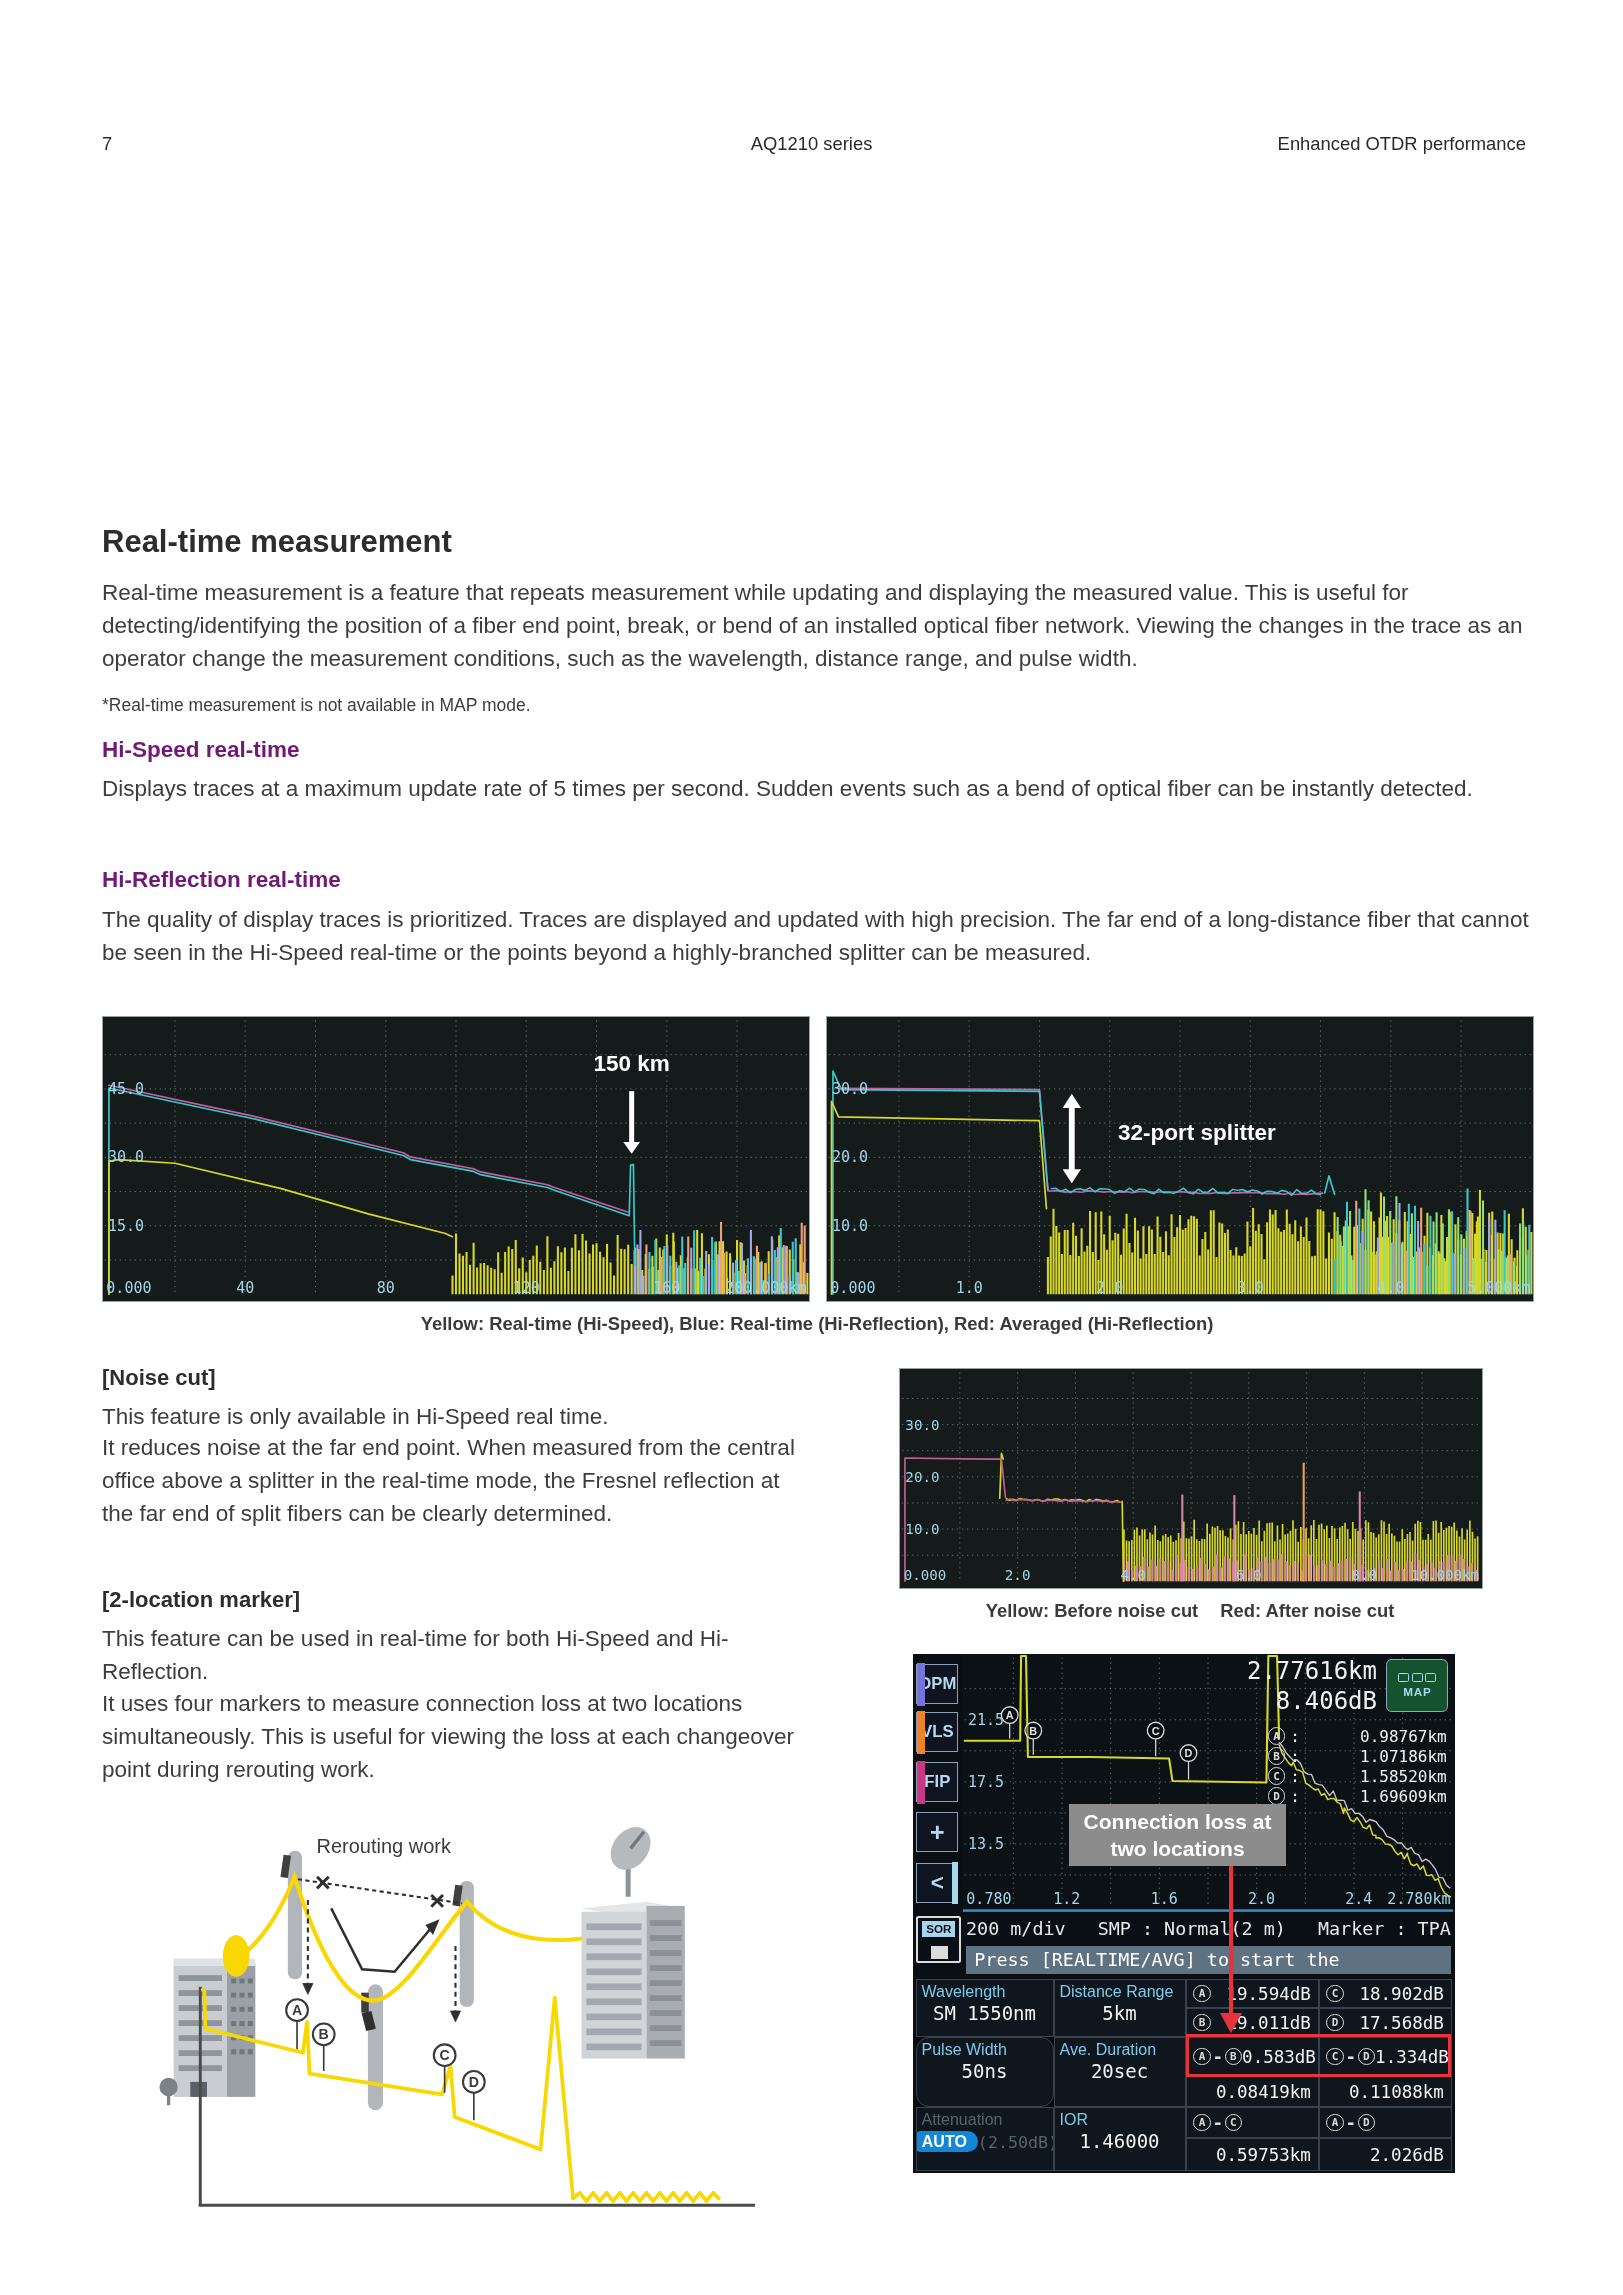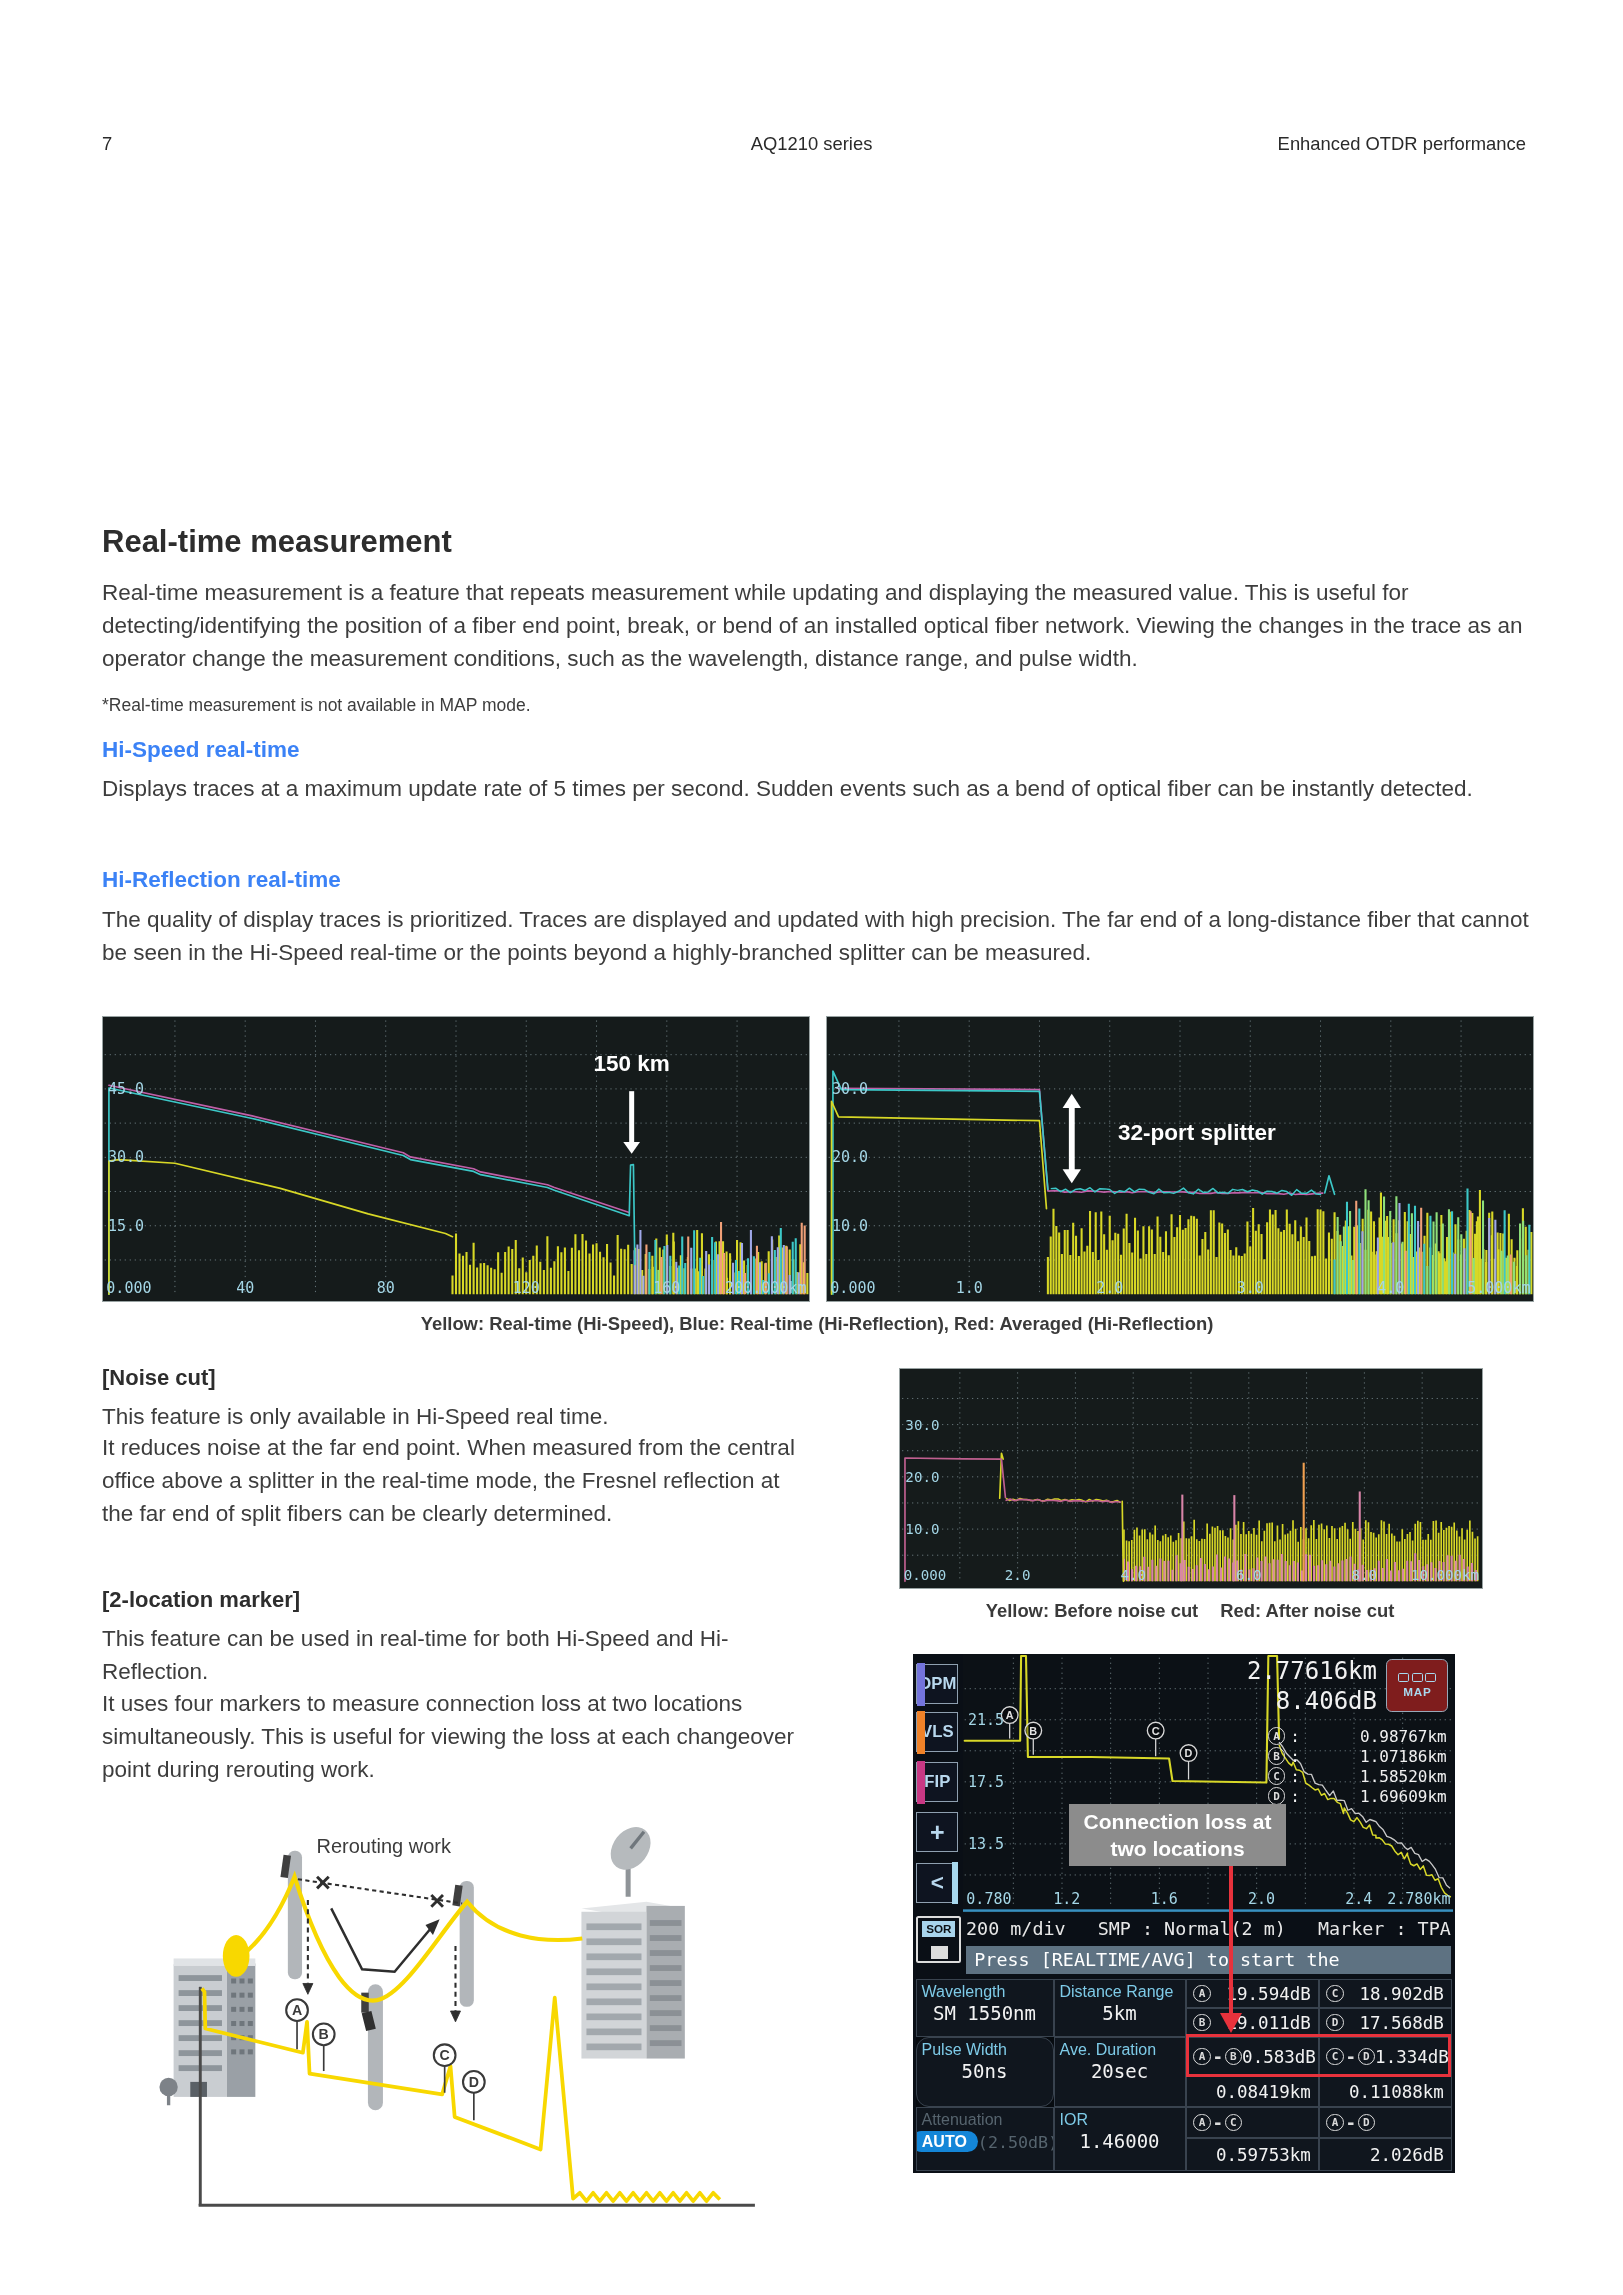--- a/index.html
+++ b/index.html
@@ -1,40 +1,40 @@
 <!DOCTYPE html>
 <html style="font-size:13.3px"><head>
 <meta charset="utf-8">
 <style>
   html,body{margin:0;padding:0;background:#ffffff;}
   body{font-family:"Liberation Sans",sans-serif;color:#3a3a3a;}
   .page{position:relative;width:1623px;height:2295px;background:#fff;overflow:hidden;}
   .abs{position:absolute;}
   .hdr{font-size:18.4px;color:#2a2a2a;}
   .h1{font-size:31px;font-weight:bold;color:#2d2d2d;}
-  .h2{font-size:22.5px;font-weight:bold;color:#3b82f6;}
+  .h2{font-size:22.5px;font-weight:bold;color:#701a75;}
   .h3{font-size:22px;font-weight:bold;color:#2d2d2d;}
   .body-text{font-size:22.5px;line-height:33px;color:#3d3d3d;}
   .footnote{font-size:17.5px;color:#3d3d3d;}
   .caption{font-size:18.4px;color:#3a3a3a;text-align:center;font-weight:bold;}
   svg.panel{background:#151b1b;border:1.7px solid #98a2a2;display:block;}
   svg.illu{display:block;}
 
   
   .ui{background:#0a0f16;overflow:hidden;}
   .ui-btn{position:absolute;left:3.3px;width:42px;height:40px;background:#0e1420;
     border:1.7px solid #8fa0b0;box-sizing:border-box;color:#b8d8ee;font-weight:bold;
     font-size:16.7px;display:flex;align-items:center;justify-content:center;padding:0;}
   .ui-acc{position:absolute;left:-0.8px;top:-2.5px;width:8.3px;height:43px;}
   .acc-opm{background:#7474dc;} .acc-vls{background:#f08228;} .acc-fip{background:#c83884;}
   .ui-btn .rbar{position:absolute;right:-0.8px;top:-1.7px;width:5.8px;height:42px;background:#a8d8ee;}
   svg.ui-trace{background:#0c1116;display:block;}
   .ui-readout{position:absolute;right:78px;color:#f2f2f2;font-size:24px;font-family:"DejaVu Sans Mono",monospace;text-align:right;}
   .ui-map{position:absolute;right:6.7px;top:5px;width:62px;height:53px;border:1.7px solid #98a8b8;border-radius:5.8px;
-    box-sizing:border-box;display:flex;flex-direction:column;align-items:center;justify-content:center;gap:2.5px;background:#7f1d1d;}
+    box-sizing:border-box;display:flex;flex-direction:column;align-items:center;justify-content:center;gap:2.5px;background:#14532d;}
   .ui-map .ic{display:flex;gap:2.5px;}
   .ui-map .ic span{display:block;width:11px;height:9.2px;border:1.7px solid #a8d8ee;border-radius:1.7px;box-sizing:border-box;}
   .ui-map .lbl{color:#a8d8ee;font-size:11.7px;font-weight:bold;letter-spacing:0.8px;}
   .circ{display:inline-flex;align-items:center;justify-content:center;width:17.5px;height:17.5px;
     border:1.3px solid #dcdcdc;border-radius:50%;font-size:11px;font-weight:bold;color:#dcdcdc;flex:none;box-sizing:border-box;}
   .ml-row{display:flex;align-items:center;height:20px;color:#f0f0f0;font-family:"DejaVu Sans Mono",monospace;font-size:16px;}
   .ml-row .colon{margin:0 5px;}
   .ml-row .ml-val{margin-left:auto;}
   .ui-graybox{position:absolute;left:156px;top:150px;width:217px;height:62px;background:#8c8c8c;z-index:5;
     display:flex;flex-direction:column;align-items:center;justify-content:center;color:#fff;font-weight:bold;font-size:21px;line-height:27px;}

